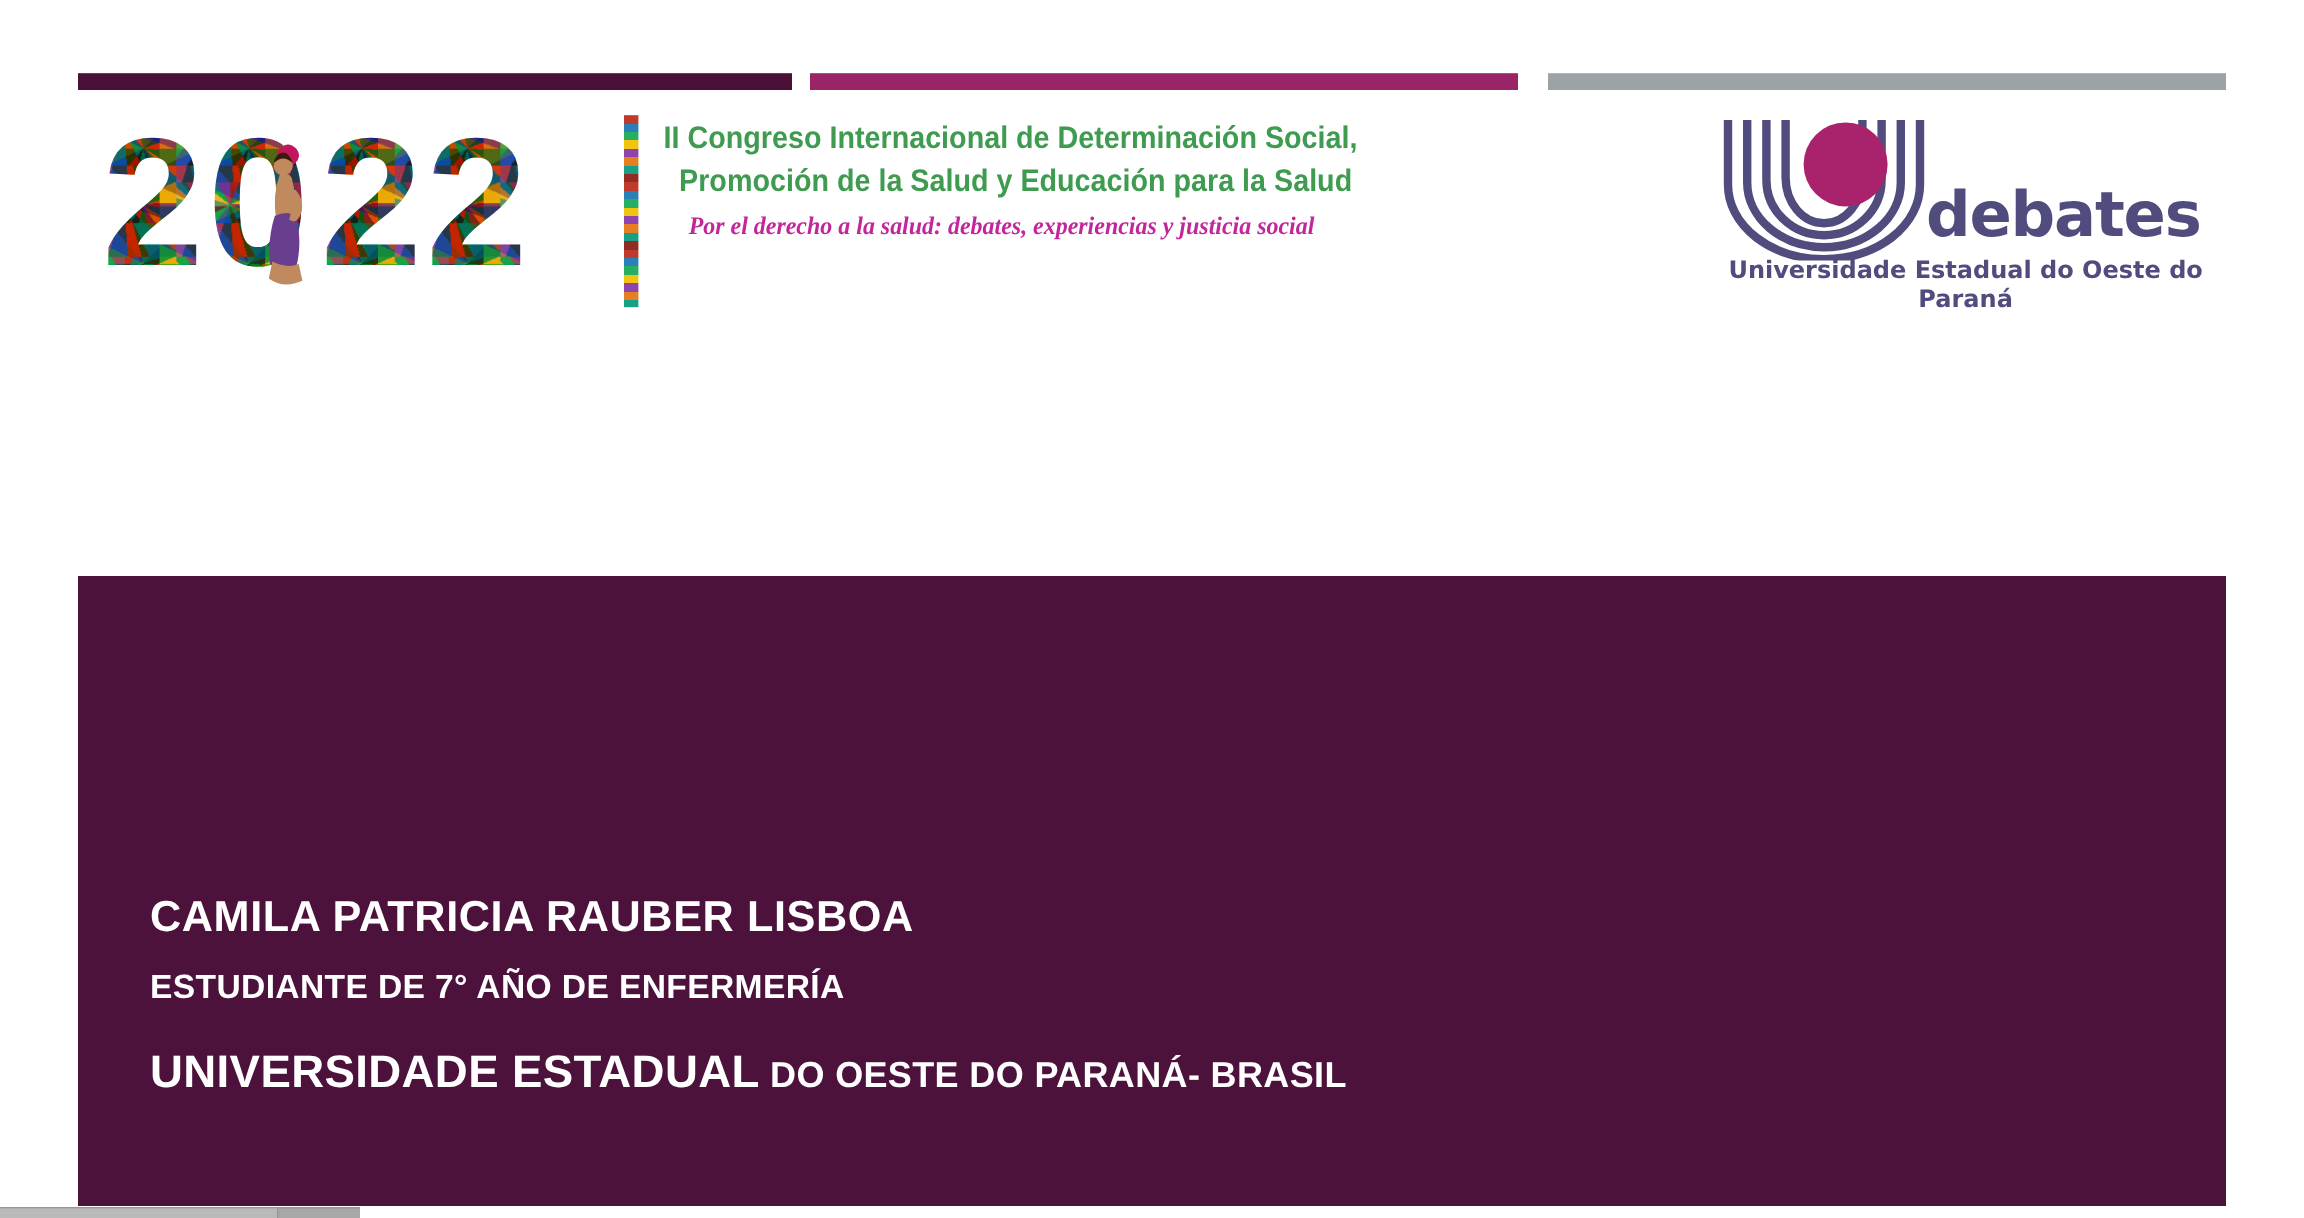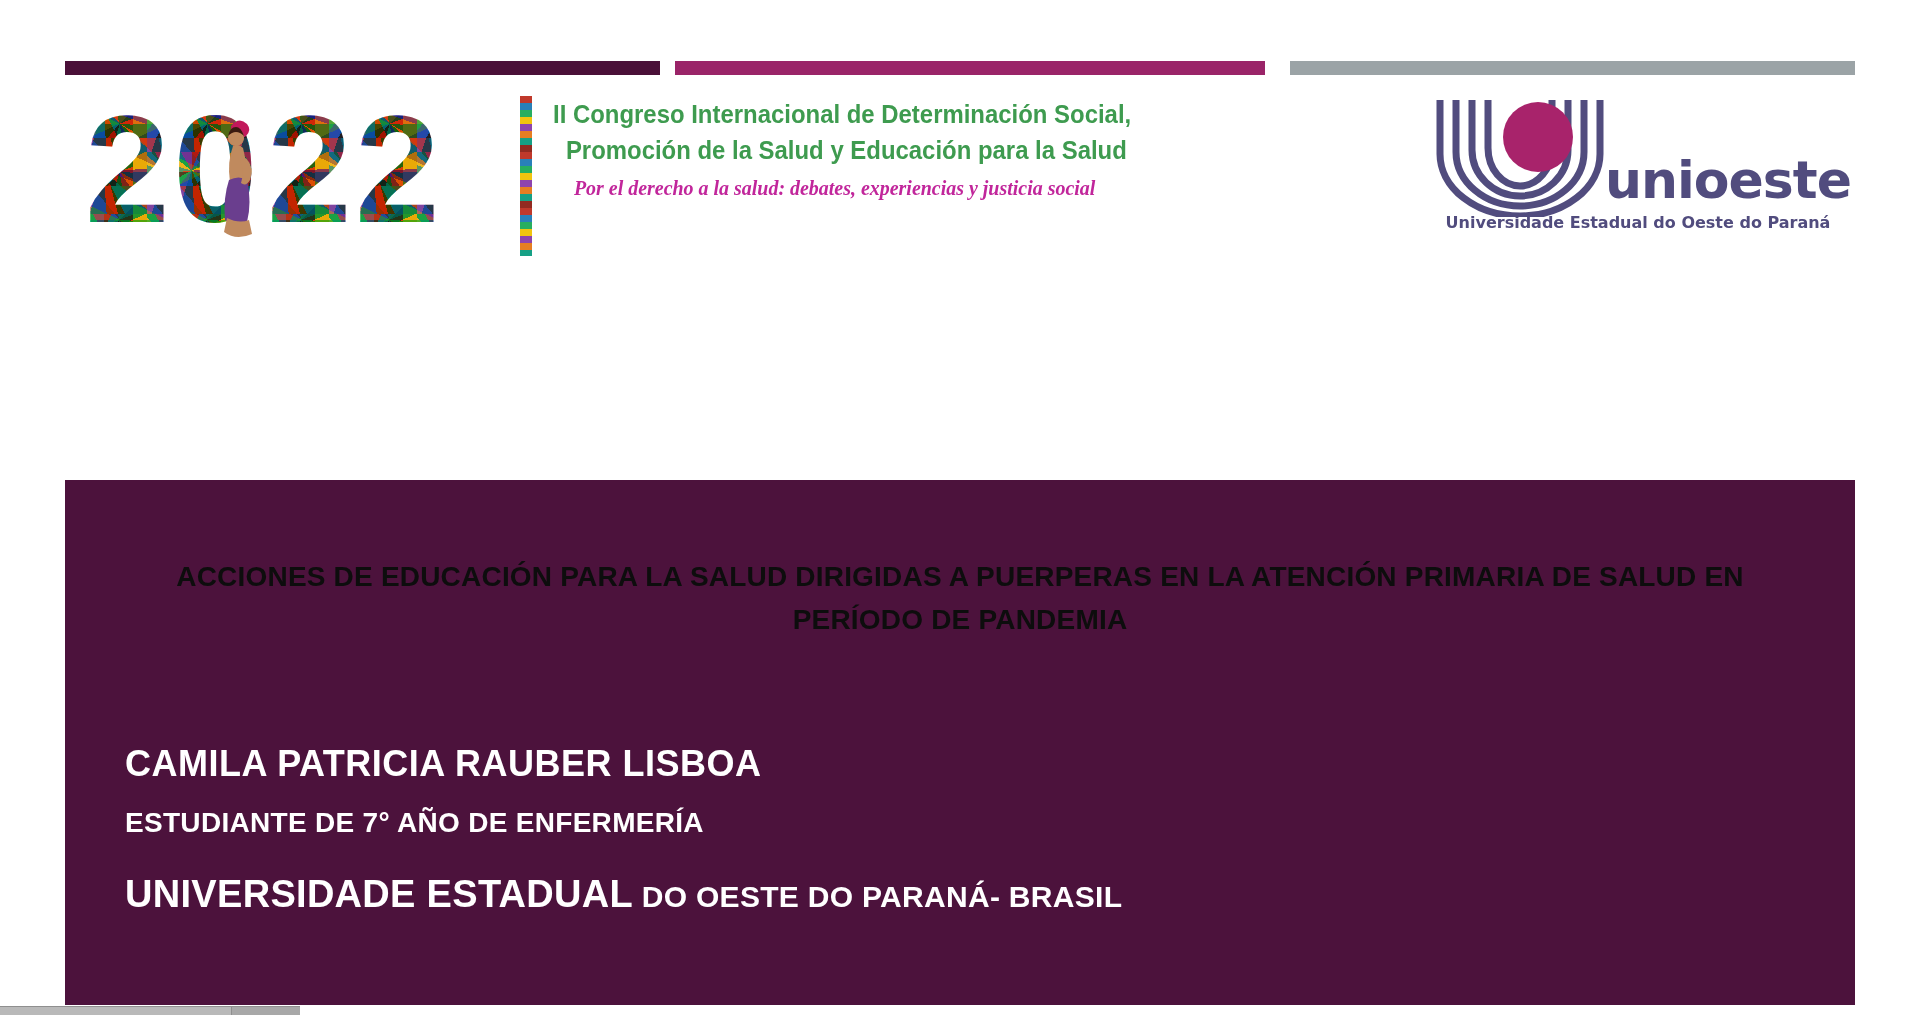--- a/index.html
+++ b/index.html
@@ -158,21 +158,21 @@
     color: #514C7E;
     letter-spacing: -1px;
     font-family: "DejaVu Sans", sans-serif;
   }
   .unioeste-sub {
     position: absolute;
     left: 6px;
     top: 125px;
     width: 434px;
     text-align: center;
-    font-size: 16px;
+    font-size: 20px;
     font-weight: bold;
     color: #514C7E;
     font-family: "DejaVu Sans", sans-serif;
   }
 
   
   .main-title {
     position: absolute;
     top: 288px;
     left: 120px;
@@ -299,28 +299,27 @@
           <path d="M26 8 L26 60 a64 54 0 0 0 128 0 L154 8"></path>
         </g>
         <g stroke="#514C7E" fill="none" stroke-width="7">
           <path d="M42 8 L42 58 a48 46 0 0 0 96 0 L138 8"></path>
         </g>
         <g stroke="#514C7E" fill="none" stroke-width="7">
           <path d="M58 8 L58 56 a32 38 0 0 0 64 0 L122 8"></path>
         </g>
         <circle cx="108" cy="45" r="35" fill="#A8236B"></circle>
       </svg>
-      <div class="unioeste-word">unioeste</div>
+      <div class="unioeste-word">debates</div>
       <div class="unioeste-sub">Universidade Estadual do Oeste do Paraná</div>
     </div>
   </div>
 
 
   <div class="panel">
-    <div class="panel-heading">ACCIONES DE EDUCACIÓN PARA LA SALUD DIRIGIDAS A PUERPERAS EN LA ATENCIÓN PRIMARIA DE SALUD EN PERÍODO DE PANDEMIA</div>
     <div class="author-block">
       <div class="author-name">CAMILA PATRICIA RAUBER LISBOA</div>
       <div class="author-role">ESTUDIANTE DE 7° AÑO DE ENFERMERÍA</div>
       <div class="author-univ">
         <span class="univ-big">UNIVERSIDADE ESTADUAL</span><span class="univ-small"> DO OESTE DO PARANÁ- BRASIL</span>
       </div>
     </div>
   </div>
 
   <div class="bottom-bar">

